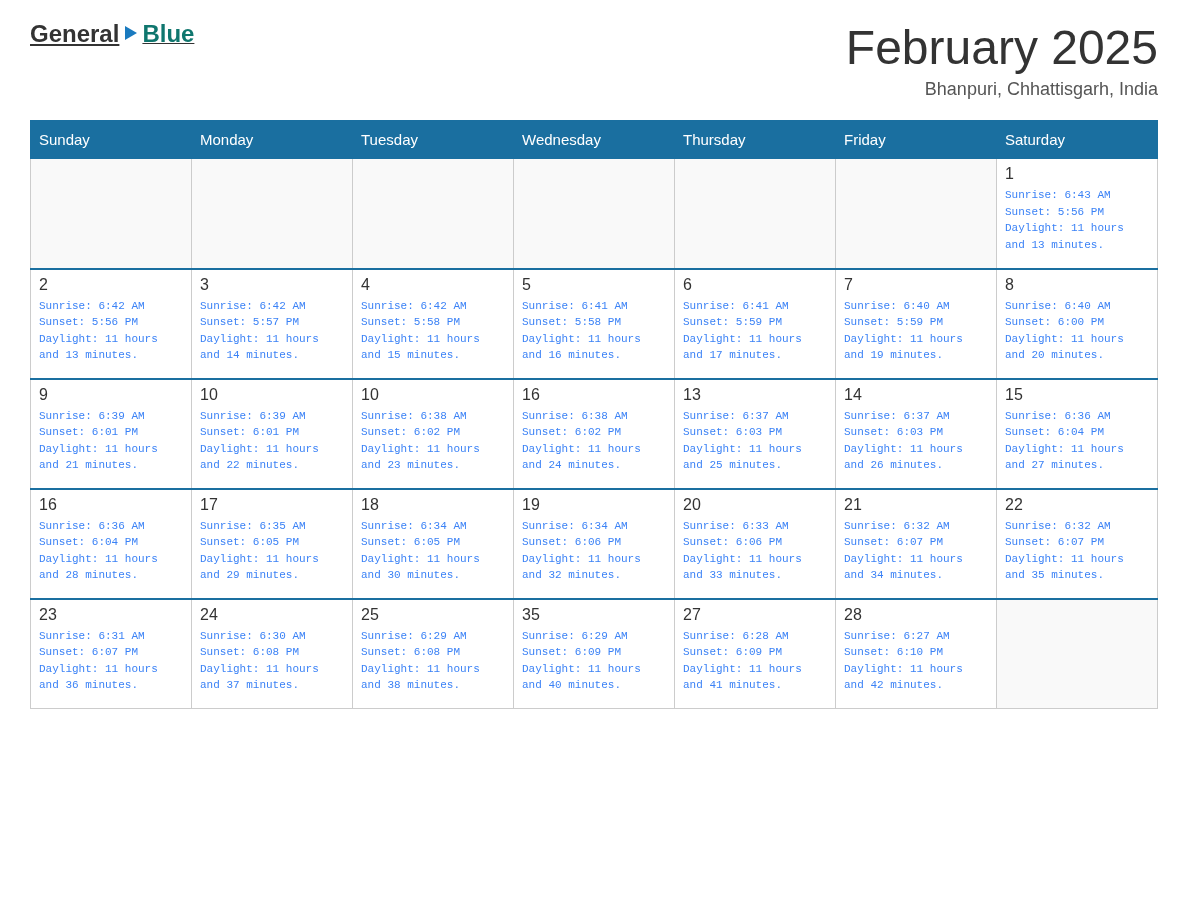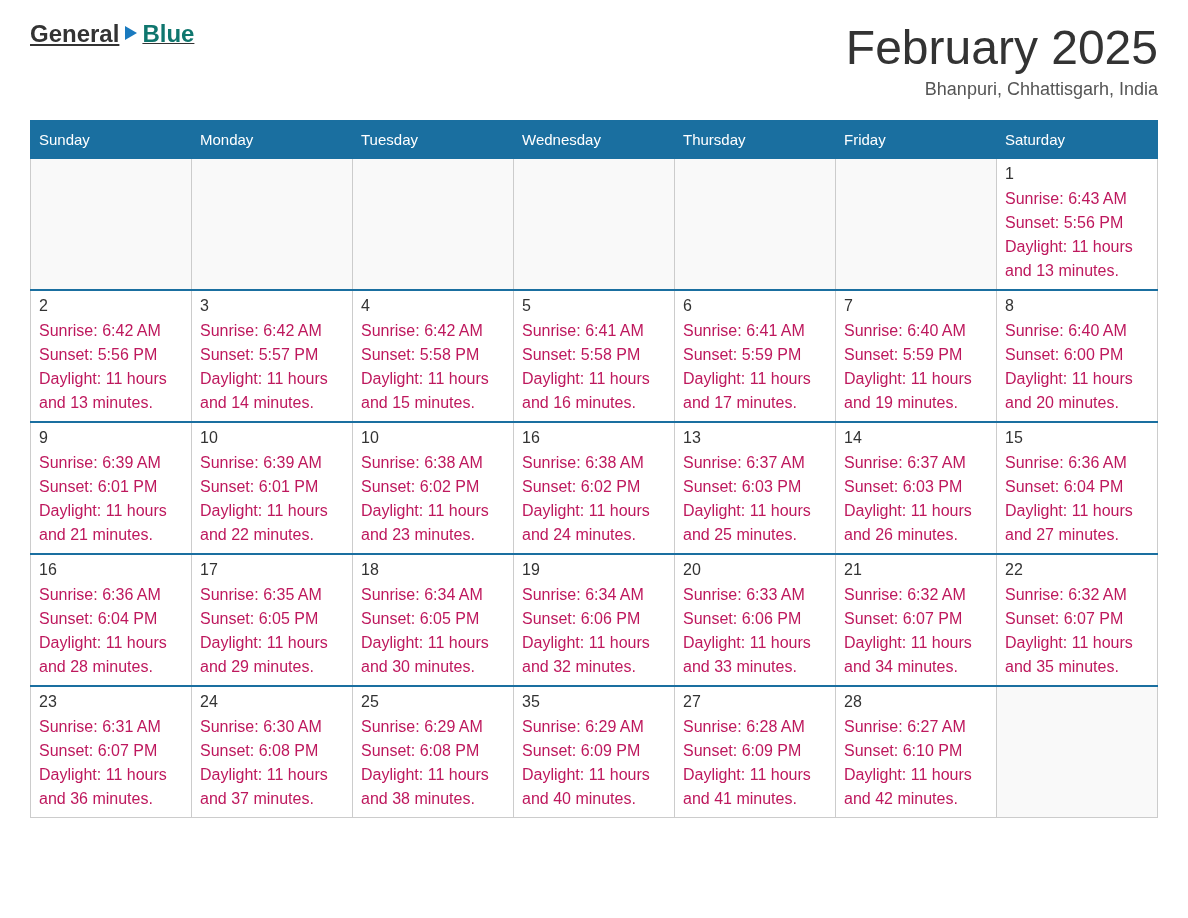--- a/index.html
+++ b/index.html
@@ -64,23 +64,24 @@
       color: #333;
     }
     .day-num {
       font-size: 16px;
       font-weight: normal;
       color: #333;
       display: block;
       margin-bottom: 4px;
     }
     .day-info {
-      font-size: 16px;
+      font-size: 11px;
       line-height: 1.5;
-      color: #be185d;
+      color: #3b82f6;
+      font-family: Liberation Mono, monospace;
     }
     tr td:first-child .day-num,
     tr td:nth-child(2) .day-num,
     tr td:nth-child(3) .day-num,
     tr td:nth-child(4) .day-num,
     tr td:nth-child(5) .day-num,
     tr td:nth-child(6) .day-num,
     tr td:nth-child(7) .day-num {
       color: #333;
     }

